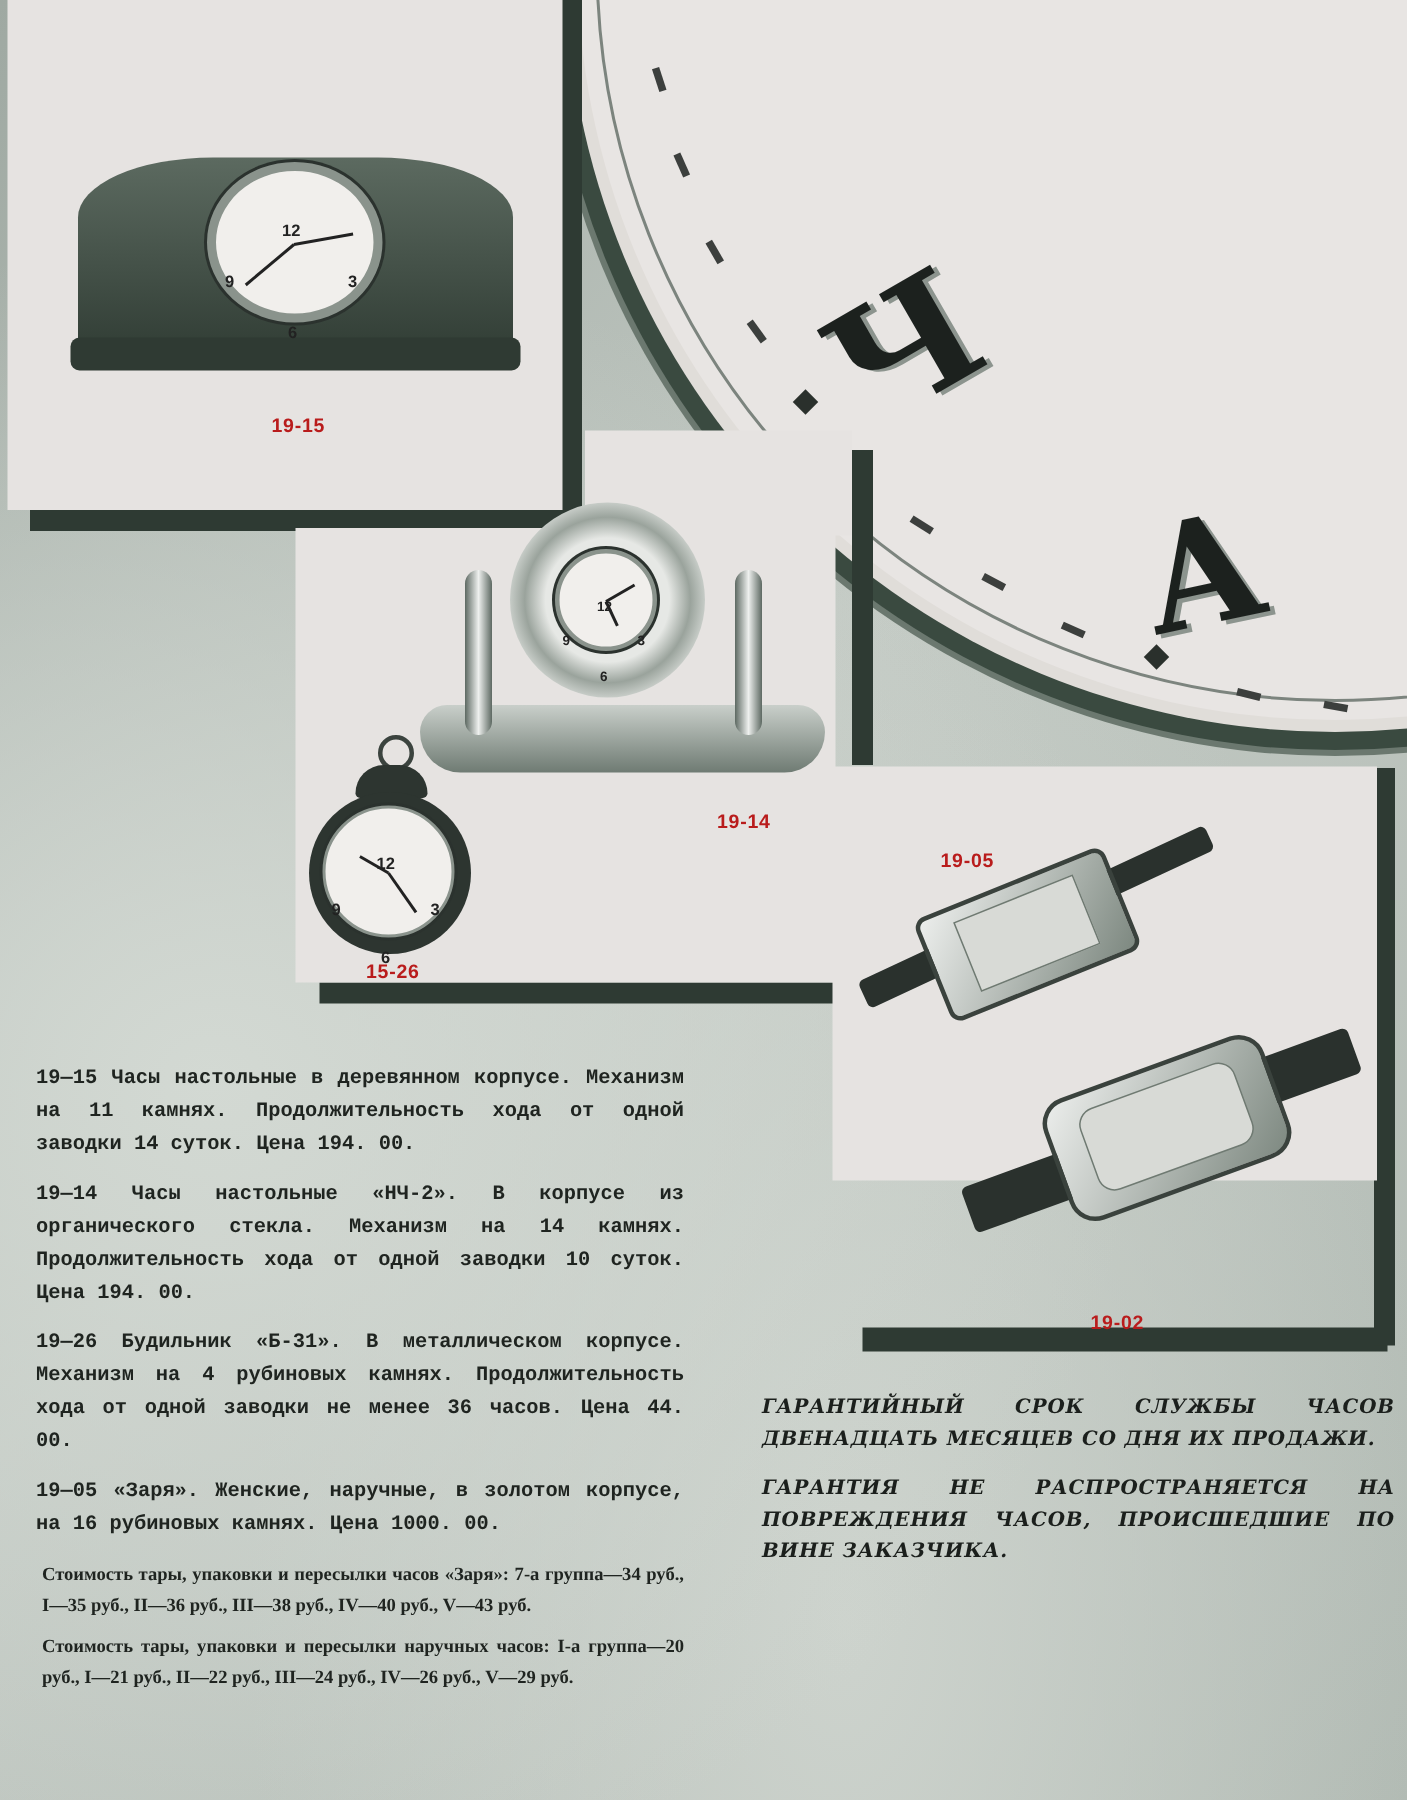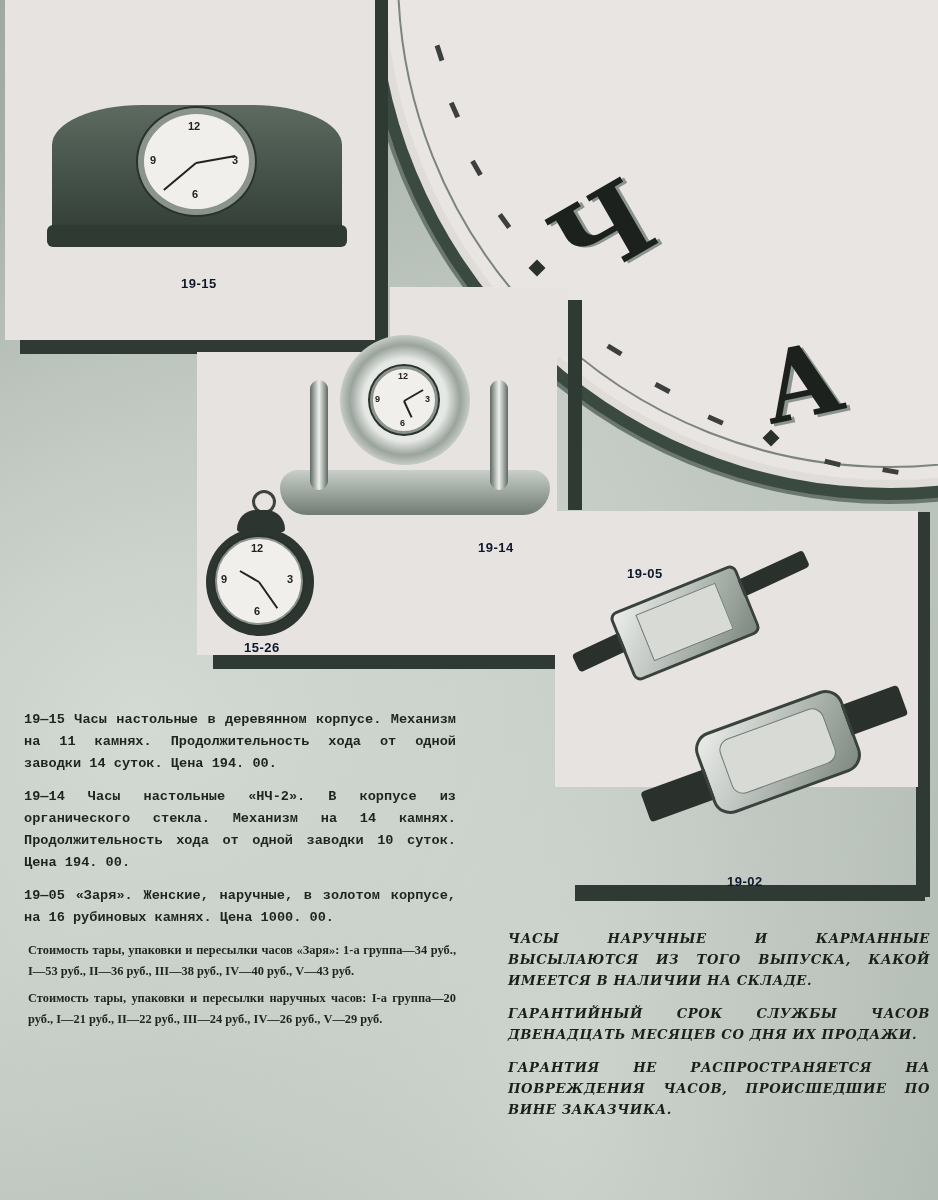--- a/index.html
+++ b/index.html
@@ -27,35 +27,35 @@
     position: absolute; inset: 12px; border-radius: 50%;
     border: 2px solid #7c847e;
   }
   .tick { position: absolute; background: #3c3f3d; width: 5px; height: 16px; }
   .diamond { position: absolute; width: 12px; height: 12px; background: #2a302c; transform: rotate(45deg); }
   .bigletter {
     position: absolute; font-family: "DejaVu Serif", serif; font-weight: bold;
     color: #1c211e; text-shadow: 3px 3px 0 #8c948e;
   }
 
-  .label { position: absolute; font-size: 13px; font-weight: bold; color: #0f172a; letter-spacing: 0.5px; }
+  .label { position: absolute; font-size: 13px; font-weight: bold; color: #b91c1c; letter-spacing: 0.5px; }
 
   
   .mantel-body {
     position: absolute; left: 47px; top: 105px; width: 290px; height: 140px;
     background: linear-gradient(180deg, #5c6a60, #2e3a32);
     border-radius: 90px 90px 10px 10px / 40px 40px 10px 10px;
   }
   .mantel-base { position: absolute; left: 42px; top: 225px; width: 300px; height: 22px; background: #2f3a33; border-radius: 6px; }
   .dial {
     position: absolute; border-radius: 50%; background: #f1efec;
     border: 6px solid #8a938c; box-shadow: 0 0 0 2px #2b322e;
     font-family: "Liberation Sans", sans-serif; font-weight: bold; color: #222;
   }
-  .dial span { position: absolute; font-size: 11px; }
+  .dial span { position: absolute; font-size: 11px; margin-top: 28px; }
   .hand { position: absolute; background: #222; transform-origin: 0 50%; height: 2px; }
 
   .acryl-base {
     position: absolute; left: 280px; top: 470px; width: 270px; height: 45px;
     background: linear-gradient(180deg, #c9cfca, #6f7b73); border-radius: 20px 20px 30px 30px;
   }
   .pillar { position: absolute; width: 18px; height: 110px; background: linear-gradient(90deg, #5d6962, #eef0ee, #5d6962); border-radius: 9px; }
   .crystal {
     position: absolute; left: 340px; top: 335px; width: 130px; height: 130px; border-radius: 50%;
     background: radial-gradient(circle, #e6e8e5 45%, #9aa39c 60%, #d8dcd8 75%, #5f6b63 100%);
@@ -179,25 +179,29 @@
     <span class="code">19—15</span>
     <span>Часы настольные в деревянном корпусе. Механизм на 11 камнях. Продолжительность хода от одной заводки 14 суток. Цена</span>
     <span class="price">194. 00.</span>
   </p>
   <p>
     <span class="code">19—14</span>
     <span>Часы настольные «НЧ-2». В корпусе из органического стекла. Механизм на 14 камнях. Продолжительность хода от одной заводки 10 суток. Цена</span>
     <span class="price">194. 00.</span>
   </p>
   <p>
+    <span class="code">19—26</span>
+    <span>Будильник «Б-31». В металлическом корпусе. Механизм на 4 рубиновых камнях. Продолжительность хода от одной заводки не менее 36 часов. Цена</span>
+    <span class="price">44. 00.</span>
+  </p>
+  <p>
     <span class="code">19—05</span>
     <span>«Заря». Женские, наручные, в золотом корпусе, на 16 рубиновых камнях. Цена</span>
     <span class="price">1000. 00.</span>
   </p>
-  <p class="small">Стоимость тары, упаковки и пересылки часов «Заря»: 1-а группа—34 руб., I—53 руб., II—36 руб., III—38 руб., IV—40 руб., V—43 руб.</p>
+  <p class="small">Стоимость тары, упаковки и пересылки часов «Заря»: 7-а группа—34 руб., I—35 руб., II—36 руб., III—38 руб., IV—40 руб., V—43 руб.</p>
   <p class="small">Стоимость тары, упаковки и пересылки наручных часов: I-а группа—20 руб., I—21 руб., II—22 руб., III—24 руб., IV—26 руб., V—29 руб.</p>
 </div>
 
 <div class="right-text">
-  <p>ЧАСЫ НАРУЧНЫЕ И КАРМАННЫЕ ВЫСЫЛАЮТСЯ ИЗ ТОГО ВЫПУСКА, КАКОЙ ИМЕЕТСЯ В НАЛИЧИИ НА СКЛАДЕ.</p>
   <p>ГАРАНТИЙНЫЙ СРОК СЛУЖБЫ ЧАСОВ ДВЕНАДЦАТЬ МЕСЯЦЕВ СО ДНЯ ИХ ПРОДАЖИ.</p>
   <p>ГАРАНТИЯ НЕ РАСПРОСТРАНЯЕТСЯ НА ПОВРЕЖДЕНИЯ ЧАСОВ, ПРОИСШЕДШИЕ ПО ВИНЕ ЗАКАЗЧИКА.</p>
 </div>
 
 </body></html>

